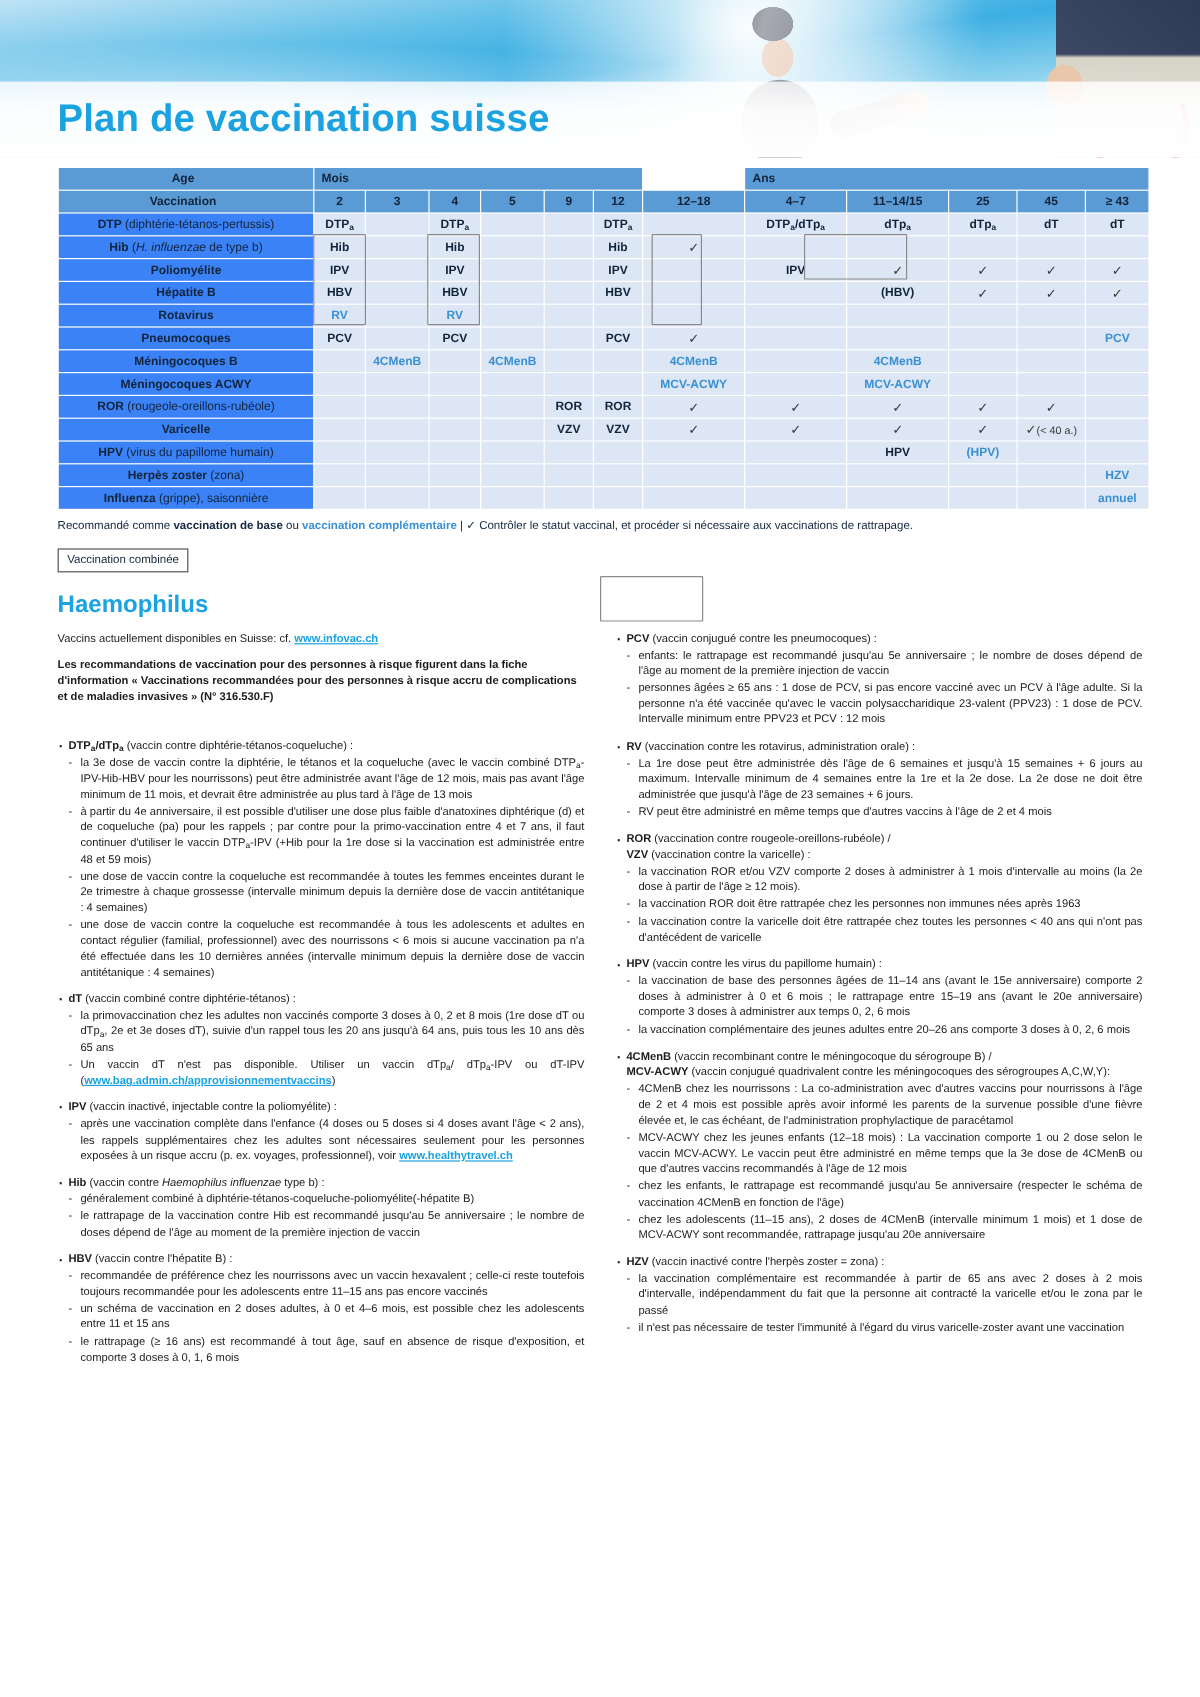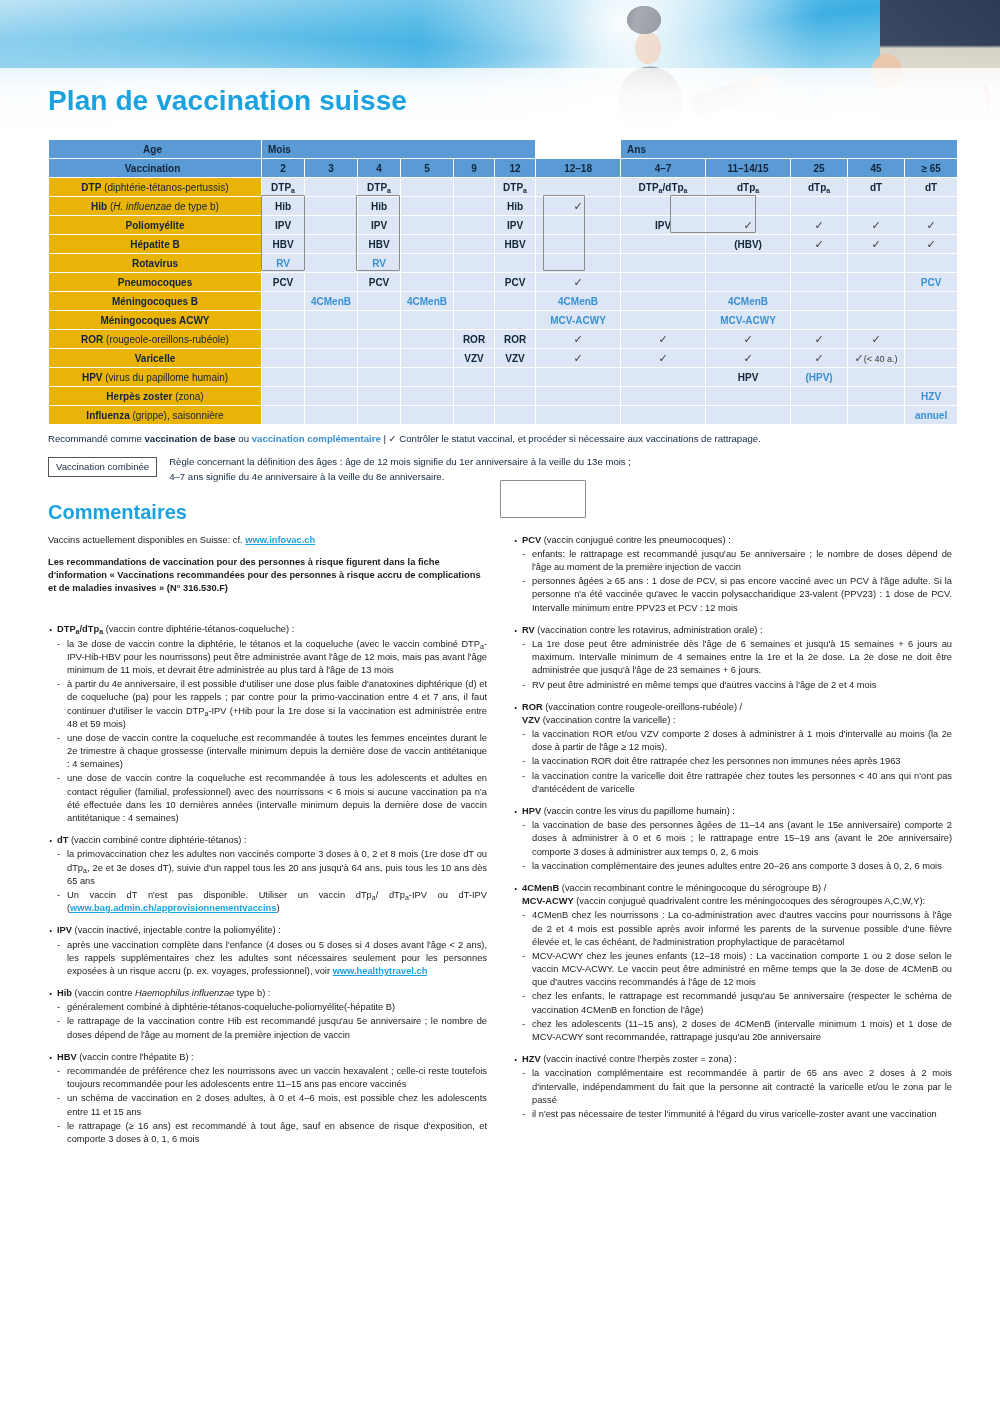--- a/index.html
+++ b/index.html
@@ -82,21 +82,21 @@
   .banner-fade {
     position: absolute;
     left: 0; bottom: 0;
     width: 1000px; height: 63px;
     background: linear-gradient(180deg, rgba(255,255,255,0.80) 0%, rgba(255,255,255,0.95) 38%, #ffffff 100%);
   }
   .banner-title {
     position: absolute;
     left: 48px;
     bottom: 14px;
-    font-size: 28px;
+    font-size: 32px;
     font-weight: bold;
     color: #1ba2e0;
     letter-spacing: .1px;
     white-space: nowrap;
   }
 
   
   .page { padding: 0 48px; }
 
   
@@ -115,21 +115,21 @@
     vertical-align: middle;
     font-weight: bold;
     color: #12243a;
     white-space: nowrap;
   }
   .hdr-blue { background: #5a9bd5; color: #ffffff; font-weight: bold; }
   .hdr-blue.left { padding-right: 5px; }
   .hdr-blue.grp { text-align: left; padding-left: 6px; }
   .hdr-blank { background: #ffffff; }
   .rowlabel {
-    background: #eab308;
+    background: #3b82f6;
     text-align: left;
     padding-left: 5px;
     font-weight: bold;
     font-size: 10px;
     color: #14283f;
     white-space: nowrap;
   }
   .rowlabel .lite { font-weight: normal; }
   .rowlabel .ital { font-weight: normal; font-style: italic; }
   .cell { background: #dce6f4; }
@@ -260,21 +260,21 @@
             <th class="hdr-blue">3</th>
             <th class="hdr-blue">4</th>
             <th class="hdr-blue">5</th>
             <th class="hdr-blue">9</th>
             <th class="hdr-blue">12</th>
             <th class="hdr-blue">12–18</th>
             <th class="hdr-blue">4–7</th>
             <th class="hdr-blue">11–14/15</th>
             <th class="hdr-blue">25</th>
             <th class="hdr-blue">45</th>
-            <th class="hdr-blue">≥ 65</th>
+            <th class="hdr-blue">≥ 43</th>
           </tr>
       </thead>
       <tbody id="tbody">
           <tr>
             <td class="rowlabel"><b>DTP</b><span class="lite"> (diphtérie-tétanos-pertussis)</span></td>
             <td class="cell"><span class="base">DTP<sub>a</sub></span></td>
             <td class="cell"></td>
             <td class="cell"><span class="base">DTP<sub>a</sub></span></td>
             <td class="cell"></td>
             <td class="cell"></td>
@@ -475,28 +475,24 @@
     <div class="cbox" style="left:622px; top:56px; width:86px; height:38px;"></div>
     <div class="cbox" style="left:452px; top:341px; width:86px; height:38px;"></div>
   </div>
 
   <div class="legend">
     <div>
       <span>Recommandé comme </span><span class="b">vaccination de base</span><span> ou </span><span class="compl">vaccination complémentaire</span><span> | ✓ Contrôler le statut vaccinal, et procéder si nécessaire aux vaccinations de rattrapage.</span>
     </div>
     <div class="legend-row2">
       <div class="combi-box">Vaccination combinée</div>
-      <div class="legend-rule">
-        <div>Règle concernant la définition des âges : âge de 12 mois signifie du 1er anniversaire à la veille du 13e mois ;</div>
-        <div>4–7 ans signifie du 4e anniversaire à la veille du 8e anniversaire.</div>
-      </div>
     </div>
   </div>
 
-  <h2 class="sec">Commentaires</h2>
+  <h2 class="sec">Haemophilus</h2>
 
   <div class="cols">
     <div class="col">
       <p class="para">
         <span>Vaccins actuellement disponibles en Suisse: cf. </span><a class="link" href="#">www.infovac.ch</a>
       </p>
       <p class="para intro-bold">Les recommandations de vaccination pour des personnes à risque figurent dans la fiche d'information « Vaccinations recommandées pour des personnes à risque accru de complications et de maladies invasives » (N° 316.530.F)</p>
       <div id="left-blocks">
           <ul class="top">
             <li><span class="hd">DTP<sub>a</sub>/dTp<sub>a</sub></span><span> (vaccin contre diphtérie-tétanos-coqueluche) :</span><ul class="sub">

